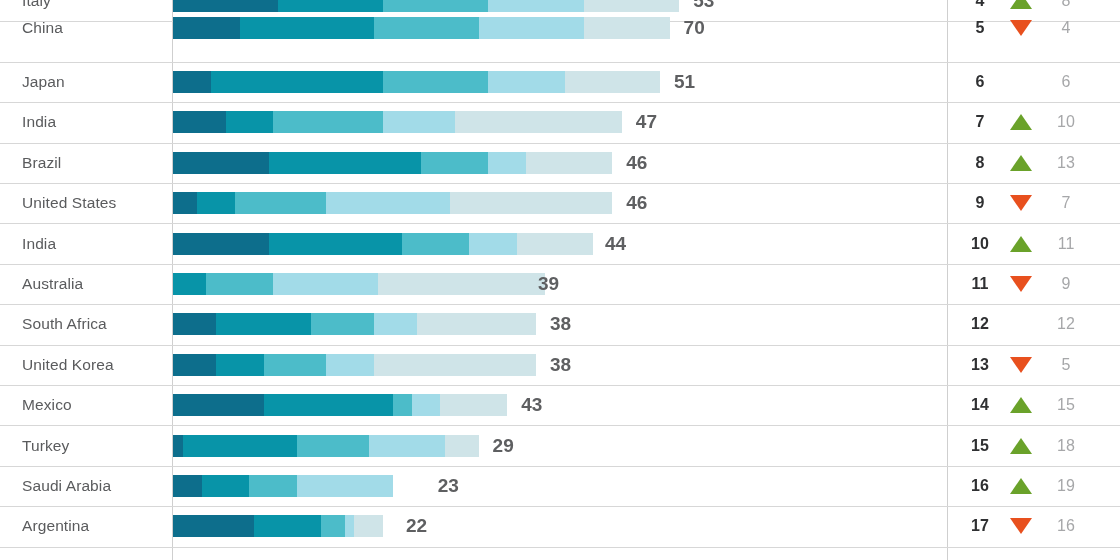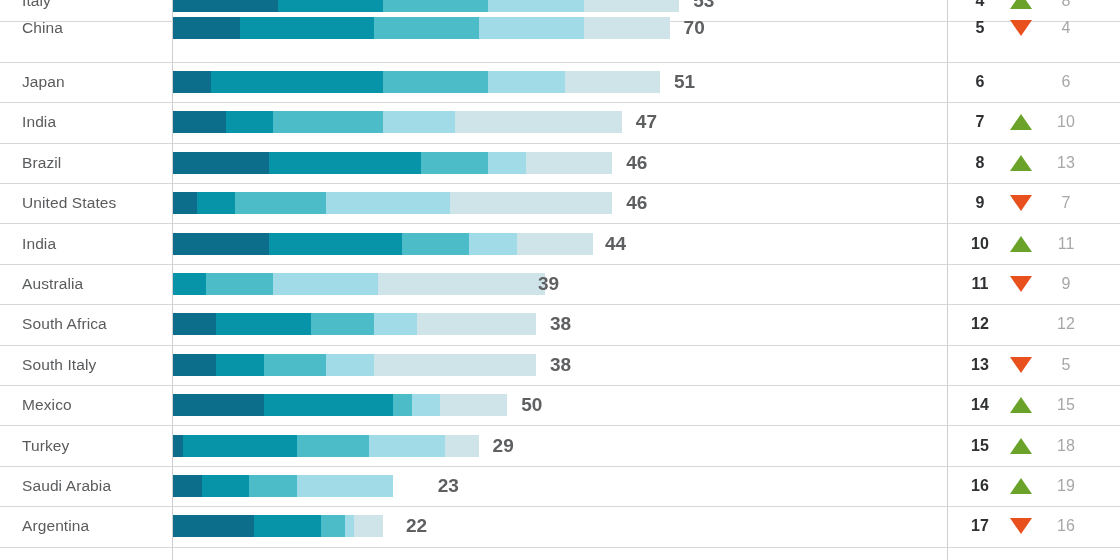--- a/index.html
+++ b/index.html
@@ -216,21 +216,21 @@
           <div class="seg" style="width: 42.975px; background: rgb(162, 219, 232);"></div>
           <div class="seg" style="width: 119.375px; background: rgb(207, 228, 232);"></div>
         </div>
         <div class="value" style="left: 549.9px;">38</div>
         <div class="rank">12</div>
         <div class="arrowcell"></div>
         <div class="prev">12</div>
       </div>
       <div class="rowline" style="top: 385px;"></div>
       <div class="row" style="top: 344.6px;">
-        <div class="label">South Italy</div>
+        <div class="label">United Korea</div>
         <div class="bar">
           <div class="seg" style="width: 42.975px; background: rgb(13, 110, 140);"></div>
           <div class="seg" style="width: 47.75px; background: rgb(8, 148, 168);"></div>
           <div class="seg" style="width: 62.075px; background: rgb(76, 188, 201);"></div>
           <div class="seg" style="width: 47.75px; background: rgb(162, 219, 232);"></div>
           <div class="seg" style="width: 162.35px; background: rgb(207, 228, 232);"></div>
         </div>
         <div class="value" style="left: 549.9px;">38</div>
         <div class="rank">13</div>
         <div class="arrowcell">
@@ -241,21 +241,21 @@
       <div class="rowline" style="top: 425.4px;"></div>
       <div class="row" style="top: 385px;">
         <div class="label">Mexico</div>
         <div class="bar">
           <div class="seg" style="width: 90.725px; background: rgb(13, 110, 140);"></div>
           <div class="seg" style="width: 128.925px; background: rgb(8, 148, 168);"></div>
           <div class="seg" style="width: 19.1px; background: rgb(76, 188, 201);"></div>
           <div class="seg" style="width: 28.65px; background: rgb(162, 219, 232);"></div>
           <div class="seg" style="width: 66.85px; background: rgb(207, 228, 232);"></div>
         </div>
-        <div class="value" style="left: 521.25px;">50</div>
+        <div class="value" style="left: 521.25px;">43</div>
         <div class="rank">14</div>
         <div class="arrowcell">
           <div class="tri-up"></div>
         </div>
         <div class="prev">15</div>
       </div>
       <div class="rowline" style="top: 465.8px;"></div>
       <div class="row" style="top: 425.4px;">
         <div class="label">Turkey</div>
         <div class="bar">

